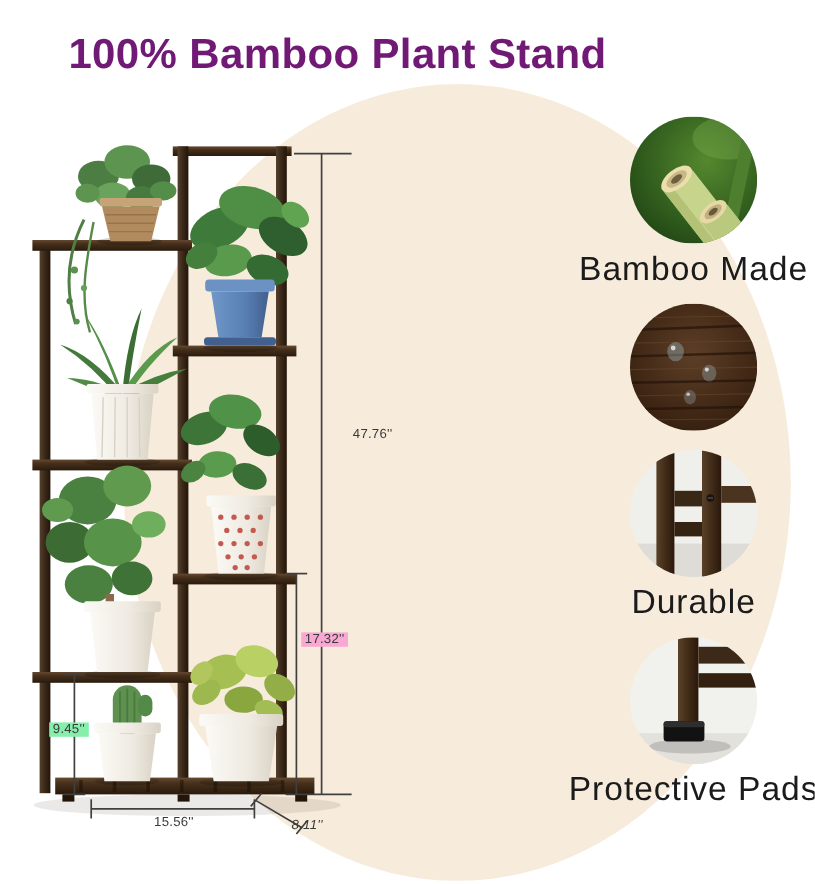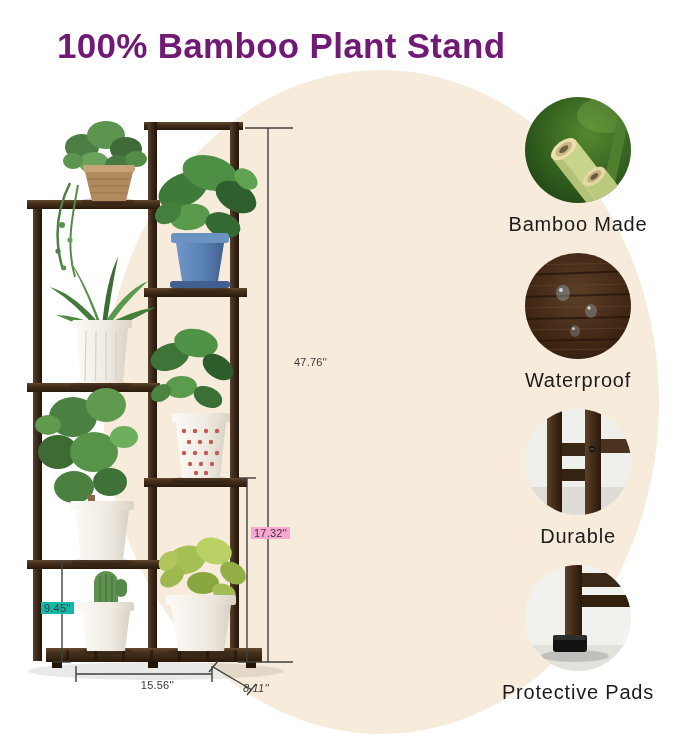--- a/index.html
+++ b/index.html
@@ -17,35 +17,35 @@
     white-space:nowrap;
   }
   .stand { position:absolute; left:18px; top:105px; }
   .dims { position:absolute; left:0; top:0; pointer-events:none; }
   .dim-label {
     position:absolute; font-size:11px; color:#3a3a3a; white-space:nowrap;
     letter-spacing:0.2px;
   }
   .dl-total { left:294px; top:356px; }
   .dl-mid   { left:251px; top:527px; background:#f9a8d4; padding:0 3px; }
-  .dl-bottom{ left:41px;  top:602px; background:#14b8a6; padding:0 3px; }
-  .dl-width { left:116px; top:679px; width:58px; text-align:right; }
+  .dl-bottom{ left:41px;  top:602px; background:#86efac; padding:0 3px; }
+  .dl-width { left:116px; top:679px; width:58px; text-align:center; }
   .dl-depth { left:243px; top:682px;font-style:italic; }
   .features {
     position:absolute; left:478px; top:97px; width:200px;
     display:flex; flex-direction:column; align-items:center; gap:16px;
   }
   .feature { display:flex; flex-direction:column; align-items:center; }
   .feature-photo {
     width:106px; height:106px; border-radius:50%; overflow:hidden;
     flex:0 0 auto;
   }
   .feature-photo svg { display:block; width:106px; height:106px; }
   .feature-label {
-    margin-top:8px; font-size:20px; line-height:26px; letter-spacing:0.8px;
+    margin-top:8px; font-size:28px; line-height:26px; letter-spacing:0.8px;
     color:#1b1b1b; white-space:nowrap;
   }
 </style>
 </head>
 <body>
 
 <div class="canvas">
 
   <div class="bg-ellipse"></div>
 
@@ -318,21 +318,20 @@
             <line x1="0" y1="97" x2="106" y2="96"></line>
           </g>
           <ellipse cx="38" cy="40" rx="7" ry="8" fill="#9db6c4" opacity="0.4"></ellipse>
           <circle cx="36" cy="37" r="2" fill="#e8f2f7" opacity="0.8"></circle>
           <ellipse cx="66" cy="58" rx="6" ry="7" fill="#9db6c4" opacity="0.35"></ellipse>
           <circle cx="64" cy="55" r="1.7" fill="#e8f2f7" opacity="0.8"></circle>
           <ellipse cx="50" cy="78" rx="5" ry="6" fill="#9db6c4" opacity="0.3"></ellipse>
           <circle cx="48.5" cy="75.5" r="1.5" fill="#e8f2f7" opacity="0.7"></circle>
         </svg>
       </div>
-      <div class="feature-label">Waterproof</div>
     </div>
 
     <div class="feature">
       <div class="feature-photo">
         <svg viewBox="0 0 106 106" aria-hidden="true">
           <defs>
             <linearGradient id="gDurW" x1="0" y1="0" x2="1" y2="0">
               <stop offset="0" stop-color="#5a4028"></stop>
                 <stop offset="0.5" stop-color="#422c18"></stop>
                 <stop offset="1" stop-color="#2a180b"></stop>

